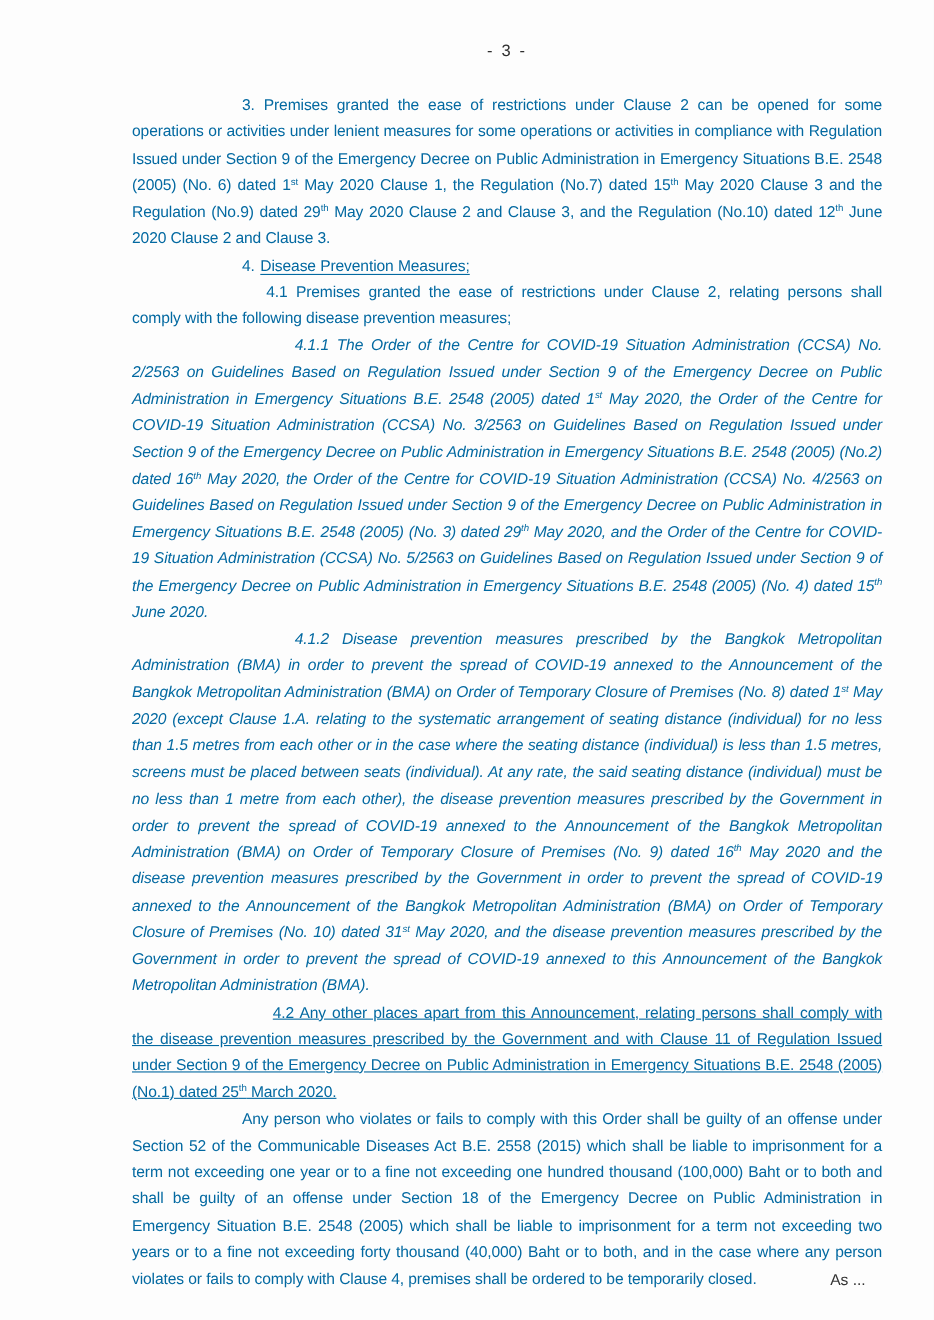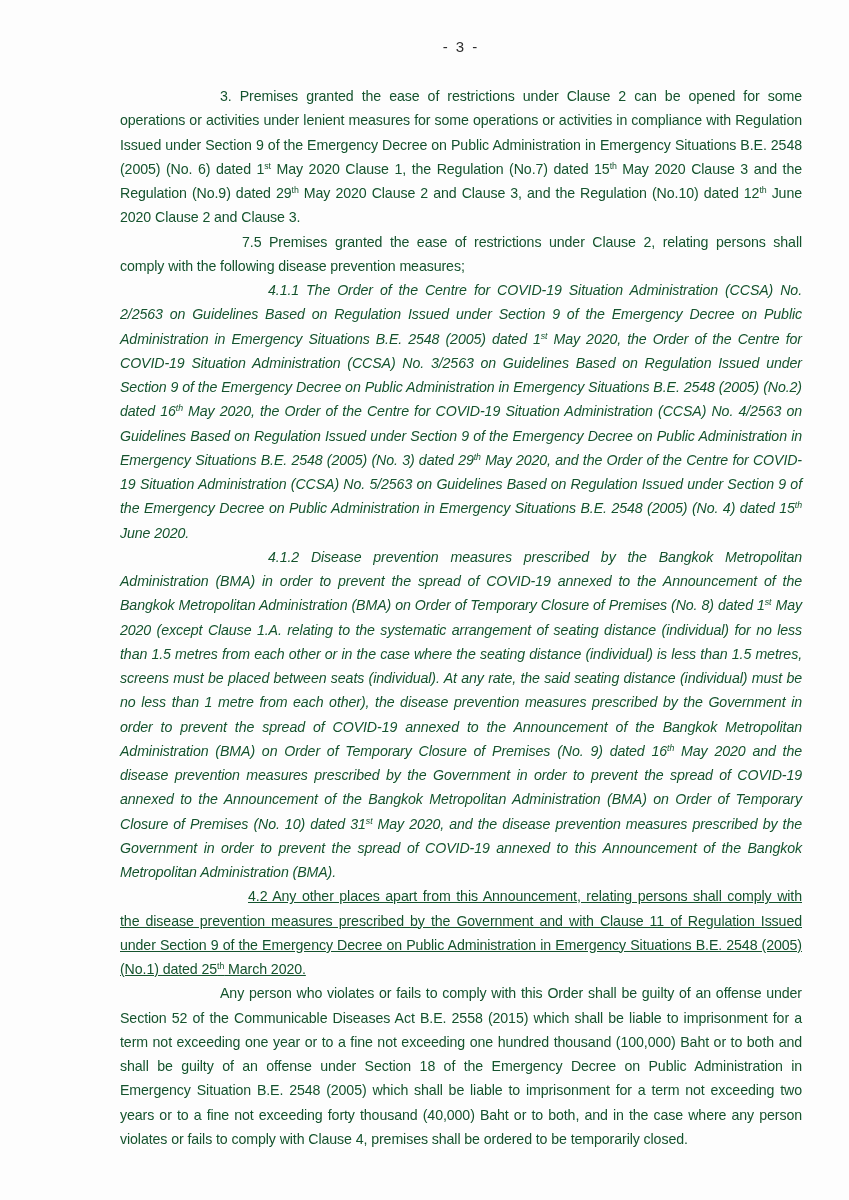--- a/index.html
+++ b/index.html
@@ -29,21 +29,21 @@
   }
   .content {
     position: absolute;
     top: 84px;
     left: 120px;
     width: 682px;
     font-size: 14.2px;
     line-height: 24.25px;
     letter-spacing: -0.1px;
     text-align: justify;
-    color: #14532d;
+    color: #0369a1;
   }
   .content p {
     margin: 0;
     padding: 0;
   }
   .ind-100 { text-indent: 100px; }
   .ind-122 { text-indent: 122px; }
   .ind-128 { text-indent: 128px; text-decoration: underline; }
   .ind-148 { text-indent: 148px; font-style: italic; }
   .clause-number {
@@ -74,27 +74,29 @@
 <body>
 
 <div class="sheet">
 
   <div class="page-number">- 3 -</div>
 
   <div class="content">
 
     <p class="ind-100">3. Premises granted the ease of restrictions under Clause 2 can be opened for some operations or activities under lenient measures for some operations or activities in compliance with Regulation Issued under Section 9 of the Emergency Decree on Public Administration in Emergency Situations B.E. 2548 (2005) (No. 6) dated 1<sup>st</sup> May 2020 Clause 1, the Regulation (No.7) dated 15<sup>th</sup> May 2020 Clause 3 and the Regulation (No.9) dated 29<sup>th</sup> May 2020 Clause 2 and Clause 3, and the Regulation (No.10) dated 12<sup>th</sup> June 2020 Clause 2 and Clause 3.</p>
 
+    <p class="ind-100"><span class="clause-number">4.</span><span class="underlined">Disease Prevention Measures;</span></p>
 
-    <p class="ind-122">7.5 Premises granted the ease of restrictions under Clause 2, relating persons shall comply with the following disease prevention measures;</p>
+    <p class="ind-122">4.1 Premises granted the ease of restrictions under Clause 2, relating persons shall comply with the following disease prevention measures;</p>
 
     <p class="ind-148">4.1.1 The Order of the Centre for COVID-19 Situation Administration (CCSA) No. 2/2563 on Guidelines Based on Regulation Issued under Section 9 of the Emergency Decree on Public Administration in Emergency Situations B.E. 2548 (2005) dated 1<sup>st</sup> May 2020, the Order of the Centre for COVID-19 Situation Administration (CCSA) No. 3/2563 on Guidelines Based on Regulation Issued under Section 9 of the Emergency Decree on Public Administration in Emergency Situations B.E. 2548 (2005) (No.2) dated 16<sup>th</sup> May 2020, the Order of the Centre for COVID-19 Situation Administration (CCSA) No. 4/2563 on Guidelines Based on Regulation Issued under Section 9 of the Emergency Decree on Public Administration in Emergency Situations B.E. 2548 (2005) (No. 3) dated 29<sup>th</sup> May 2020, and the Order of the Centre for COVID-19 Situation Administration (CCSA) No. 5/2563 on Guidelines Based on Regulation Issued under Section 9 of the Emergency Decree on Public Administration in Emergency Situations B.E. 2548 (2005) (No. 4) dated 15<sup>th</sup> June 2020.</p>
 
     <p class="ind-148">4.1.2 Disease prevention measures prescribed by the Bangkok Metropolitan Administration (BMA) in order to prevent the spread of COVID-19 annexed to the Announcement of the Bangkok Metropolitan Administration (BMA) on Order of Temporary Closure of Premises (No. 8) dated 1<sup>st</sup> May 2020 (except Clause 1.A. relating to the systematic arrangement of seating distance (individual) for no less than 1.5 metres from each other or in the case where the seating distance (individual) is less than 1.5 metres, screens must be placed between seats (individual). At any rate, the said seating distance (individual) must be no less than 1 metre from each other), the disease prevention measures prescribed by the Government in order to prevent the spread of COVID-19 annexed to the Announcement of the Bangkok Metropolitan Administration (BMA) on Order of Temporary Closure of Premises (No. 9) dated 16<sup>th</sup> May 2020 and the disease prevention measures prescribed by the Government in order to prevent the spread of COVID-19 annexed to the Announcement of the Bangkok Metropolitan Administration (BMA) on Order of Temporary Closure of Premises (No. 10) dated 31<sup>st</sup> May 2020, and the disease prevention measures prescribed by the Government in order to prevent the spread of COVID-19 annexed to this Announcement of the Bangkok Metropolitan Administration (BMA).</p>
 
     <p class="ind-128">4.2 Any other places apart from this Announcement, relating persons shall comply with the disease prevention measures prescribed by the Government and with Clause 11 of Regulation Issued under Section 9 of the Emergency Decree on Public Administration in Emergency Situations B.E. 2548 (2005) (No.1) dated 25<sup>th</sup> March 2020.</p>
 
     <p class="ind-100">Any person who violates or fails to comply with this Order shall be guilty of an offense under Section 52 of the Communicable Diseases Act B.E. 2558 (2015) which shall be liable to imprisonment for a term not exceeding one year or to a fine not exceeding one hundred thousand (100,000) Baht or to both and shall be guilty of an offense under Section 18 of the Emergency Decree on Public Administration in Emergency Situation B.E. 2548 (2005) which shall be liable to imprisonment for a term not exceeding two years or to a fine not exceeding forty thousand (40,000) Baht or to both, and in the case where any person violates or fails to comply with Clause 4, premises shall be ordered to be temporarily closed.</p>
 
   </div>
 
+  <div class="footer">As ...</div>
 
 </div>
 
 </body></html>

